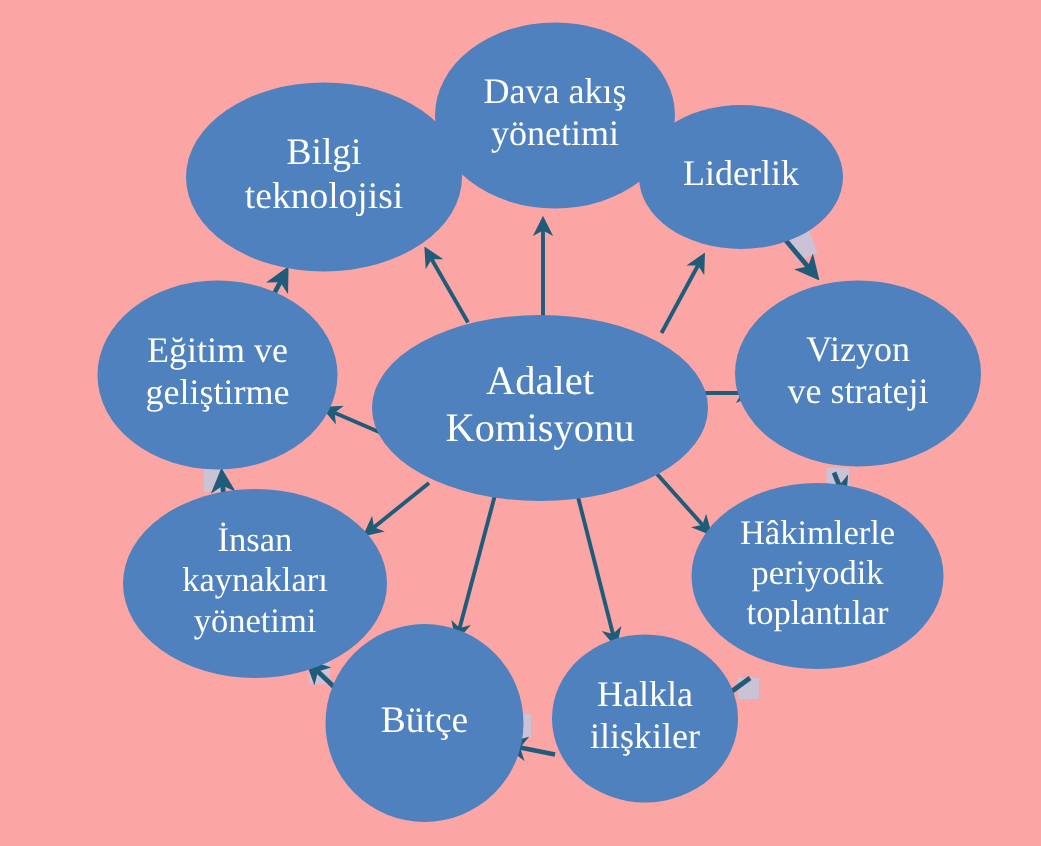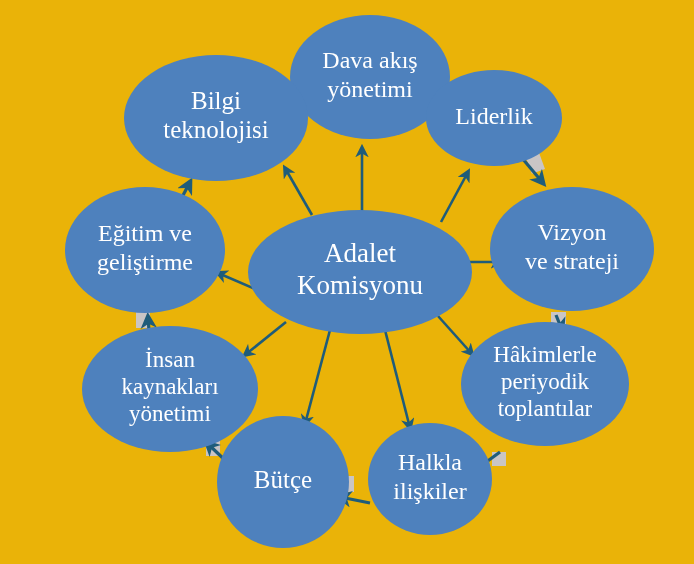--- a/index.html
+++ b/index.html
@@ -4,21 +4,21 @@
 <style>
   html, body {
     margin: 0;
     padding: 0;
     background: #ffffff;
   }
   #canvas {
     position: relative;
     width: 694px;
     height: 564px;
-    background: #eab308;
+    background: #fca5a5;
     overflow: hidden;
     font-family: "Liberation Serif", "DejaVu Serif", serif;
   }
   #diagram-svg {
     position: absolute;
     left: 0;
     top: 0;
     width: 694px;
     height: 564px;
   }

